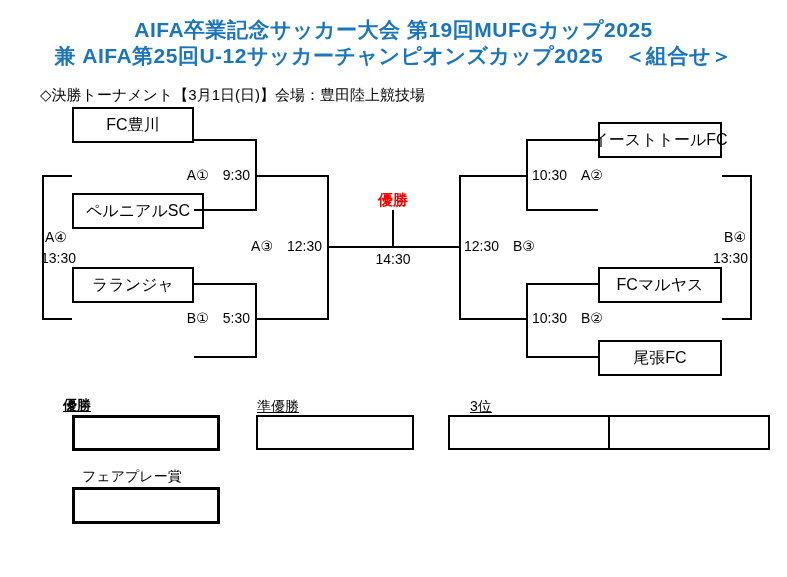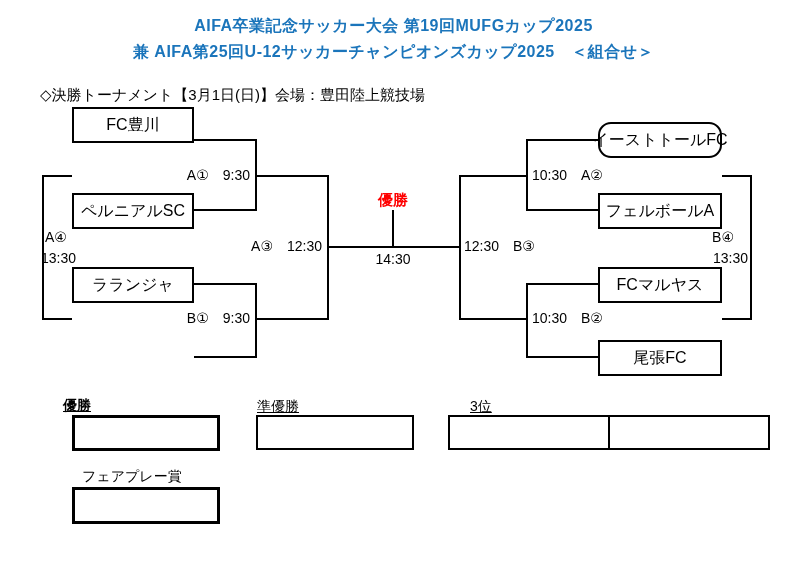--- a/index.html
+++ b/index.html
@@ -1,19 +1,19 @@
 <!DOCTYPE html>
 <html><head>
 <meta charset="utf-8">
 <style>
   html,body{margin:0;padding:0;background:#fff;}
   .page{position:relative;width:787px;height:577px;background:#ffffff;overflow:hidden;
         font-family:"Liberation Sans","DejaVu Sans",sans-serif;color:#000;}
   .title-line{position:absolute;left:0;width:787px;text-align:center;
-        font-weight:bold;font-size:16px;letter-spacing:0.5px;}
+        font-weight:bold;font-size:21px;letter-spacing:0.5px;}
   .subtitle{position:absolute;left:40px;top:86px;font-size:15px;}
   .team{position:absolute;height:36px;border:2px solid #000;background:#fff;
         box-sizing:border-box;display:flex;align-items:center;justify-content:center;
         font-size:16px;white-space:nowrap;}
   .hl{position:absolute;height:2px;background:#000;}
   .vl{position:absolute;width:2px;background:#000;}
   .mlabel{position:absolute;font-size:14px;height:18px;line-height:18px;white-space:nowrap;}
   .champ{position:absolute;left:343px;top:191px;width:100px;text-align:center;
         font-size:15px;font-weight:bold;}
   .rlabel{position:absolute;font-size:14px;white-space:nowrap;}
@@ -27,32 +27,29 @@
 
 <div class="page">
 
   <div class="title-line" style="top: 16px; color: rgb(27, 117, 187);">AIFA卒業記念サッカー大会 第19回MUFGカップ2025</div>
   <div class="title-line" style="top: 42px; color: rgb(27, 117, 187);">兼 AIFA第25回U-12サッカーチャンピオンズカップ2025　＜組合せ＞</div>
   <div class="subtitle">◇決勝トーナメント【3月1日(日)】会場：豊田陸上競技場</div>
 
   <div class="team" style="left:72px;top:107px;width:122px;">
       <span>FC豊川</span>
     </div>
-  <div class="team" style="left:72px;top:193px;width:122px;">
+  <div class="team" style="left:72px;top:193px;width:132px;">
       <span>ペルニアルSC</span>
     </div>
   <div class="team" style="left:72px;top:267px;width:122px;">
       <span>ラランジャ</span>
     </div>
 
-  <div class="team" style="left:598px;top:122px;width:124px;border-radius:13px;">
+  <div class="team" style="left:598px;top:122px;width:124px;">
       <span>イーストトールFC</span>
-    </div>
-  <div class="team" style="left:598px;top:193px;width:124px;">
-      <span>フェルボールA</span>
     </div>
   <div class="team" style="left:598px;top:267px;width:124px;">
       <span>FCマルヤス</span>
     </div>
   <div class="team" style="left:598px;top:340px;width:124px;text-align:right;">
       <span>尾張FC</span>
     </div>
 
   <div class="hl" style="left:194px;top:139px;width:63px;"></div>
   <div class="vl" style="left:255px;top:139px;height:72px;"></div>
@@ -78,28 +75,28 @@
   <div class="hl" style="left:526px;top:356px;width:72px;"></div>
 
   <div class="hl" style="left:42px;top:175px;width:30px;"></div>
   <div class="vl" style="left:42px;top:175px;height:145px;"></div>
   <div class="hl" style="left:42px;top:318px;width:30px;"></div>
   <div class="hl" style="left:722px;top:175px;width:30px;"></div>
   <div class="vl" style="left:750px;top:175px;height:145px;"></div>
   <div class="hl" style="left:722px;top:318px;width:30px;"></div>
 
   <div class="mlabel" style="left:178px;top:166px;width:72px;text-align:right;">A①　9:30</div>
-  <div class="mlabel" style="left:178px;top:309px;width:72px;text-align:right;">B①　9:30</div>
+  <div class="mlabel" style="left:178px;top:309px;width:72px;text-align:right;">B①　5:30</div>
   <div class="mlabel" style="left:228px;top:237px;width:94px;text-align:right;">A③　12:30</div>
   <div class="mlabel" style="left:532px;top:166px;">10:30　A②</div>
   <div class="mlabel" style="left:532px;top:309px;">10:30　B②</div>
   <div class="mlabel" style="left:464px;top:237px;">12:30　B③</div>
   <div class="mlabel" style="left:45px;top:228px;">A④</div>
   <div class="mlabel" style="left:41px;top:249px;">13:30</div>
-  <div class="mlabel" style="left:700px;top:228px;width:46px;text-align:center;">B④</div>
+  <div class="mlabel" style="left:700px;top:228px;width:46px;text-align:right;">B④</div>
   <div class="mlabel" style="left:695px;top:249px;width:53px;text-align:right;">13:30</div>
   <div class="mlabel" style="left:343px;top:250px;width:100px;text-align:center;">14:30</div>
   <div class="champ" id="champ-label" style="color: rgb(255, 0, 0);">優勝</div>
 
   <div class="rlabel u" style="left:63px;top:397px;font-weight:bold;">優勝</div>
   <div class="rbox thick" style="left:72px;top:415px;width:148px;height:36px;"></div>
 
   <div class="rlabel u" style="left:257px;top:398px;">準優勝</div>
   <div class="rbox" style="left:256px;top:415px;width:158px;height:35px;"></div>
 

